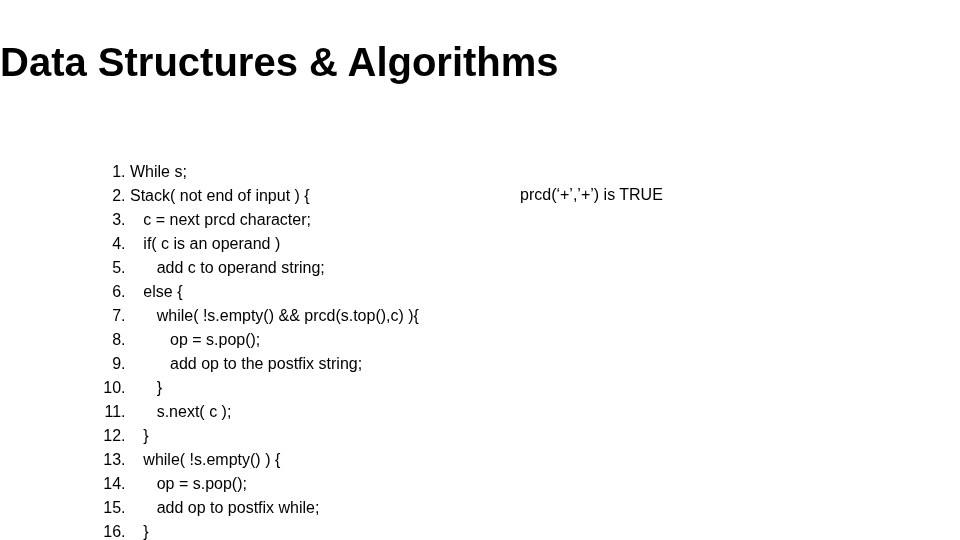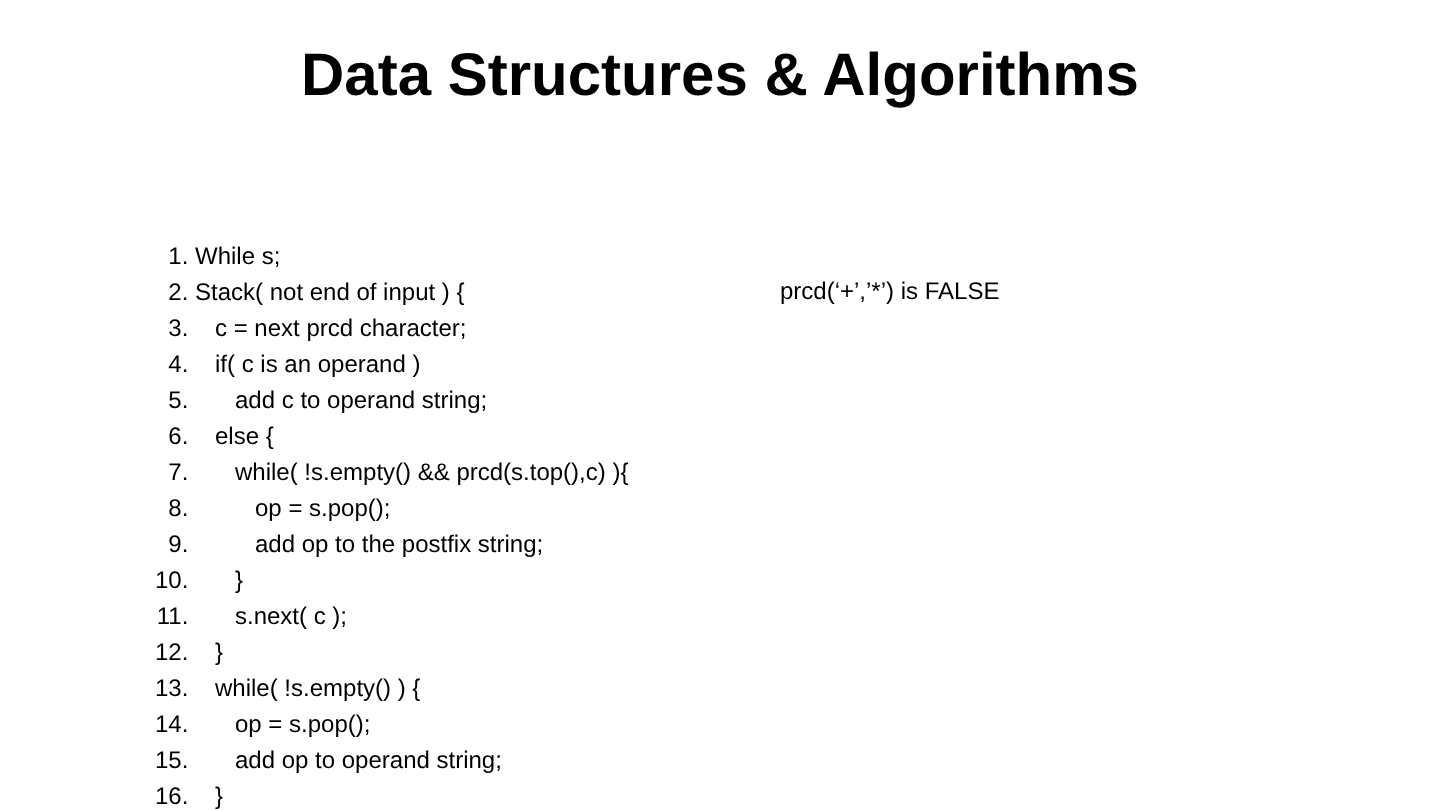--- a/index.html
+++ b/index.html
@@ -13,24 +13,24 @@
     overflow: hidden;
   }
   .slide {
     width: 960px;
     height: 540px;
     position: relative;
     box-sizing: border-box;
   }
   .title {
     position: absolute;
-    top: 28px;
+    top: 40px;
     left: 0;
     right: 0;
-    text-align: center;
+    text-align: left;
     font-size: 40px;
     font-weight: bold;
   }
   .content {
     position: absolute;
     top: 160px;
     left: 70px;
     right: 40px;
     display: flex;
     flex-direction: row;
@@ -77,24 +77,24 @@
         <li>      add c to operand string;</li>
         <li>   else {</li>
         <li>      while( !s.empty() &amp;&amp; prcd(s.top(),c) ){</li>
         <li>         op = s.pop();</li>
         <li>         add op to the postfix string;</li>
         <li>      }</li>
         <li>      s.next( c );</li>
         <li>   }</li>
         <li>   while( !s.empty() ) {</li>
         <li>      op = s.pop();</li>
-        <li>      add op to operand string;</li>
+        <li>      add op to postfix while;</li>
         <li>   }</li>
       </ol>
     </div>
 
     <div class="notes-col">
-      <div>prcd(‘+’,’*’) is FALSE</div>
+      <div>prcd(‘+’,’+’) is TRUE</div>
     </div>
 
   </div>
 
 </div>
 
 </body></html>

